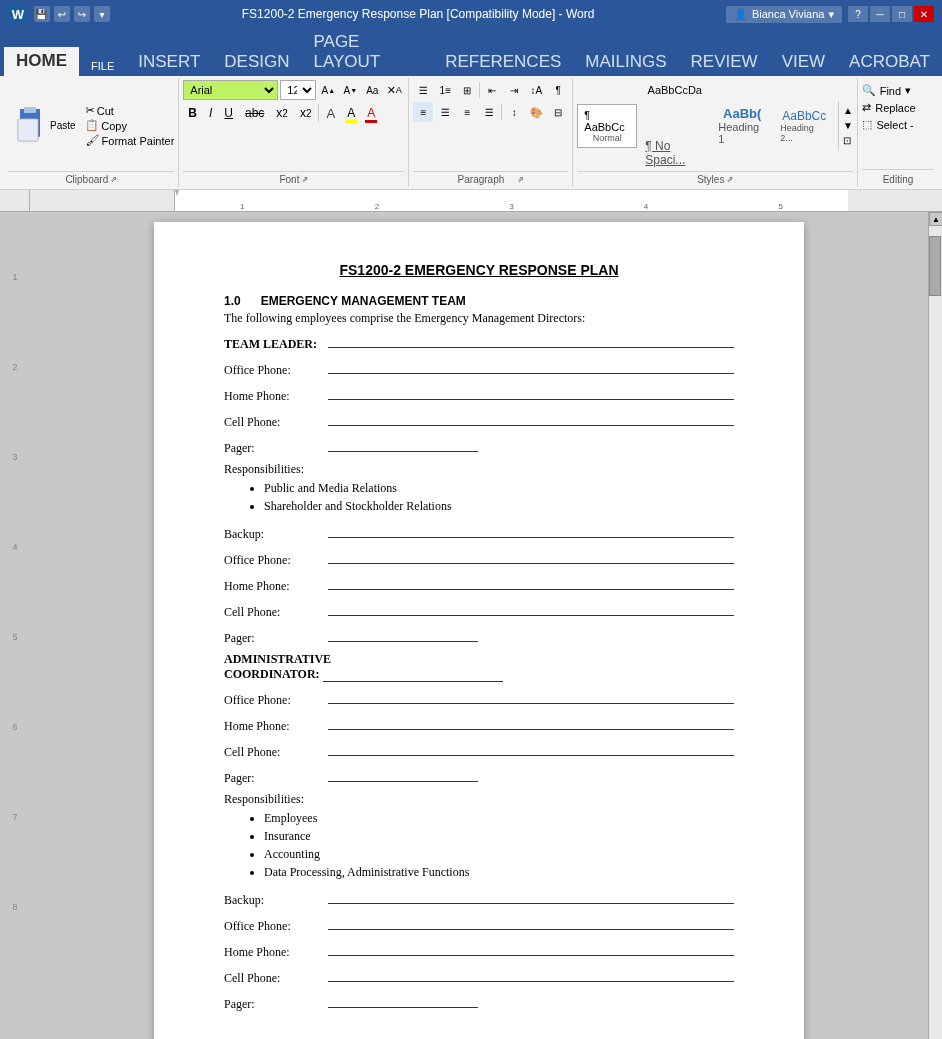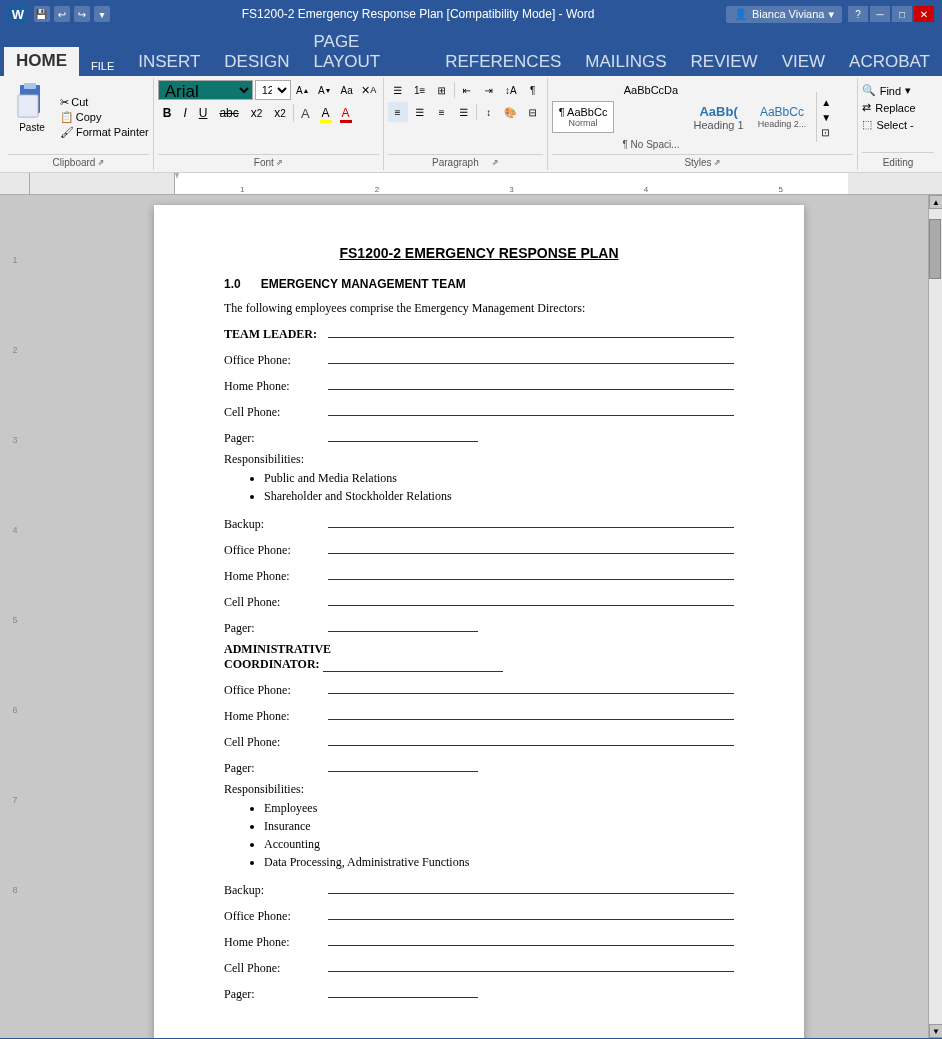--- a/index.html
+++ b/index.html
@@ -27,21 +27,21 @@
     
     .ribbon { background: #f3f3f3; border-bottom: 1px solid #d0d0d0; }
 
     
     .ribbon-tabs { display: flex; align-items: flex-end; background: #2b579a; padding-left: 4px; }
     .ribbon-tab { padding: 4px 12px; font-size: 17px; cursor: pointer; color: rgba(255,255,255,0.8); background: transparent; border: none; }
     .ribbon-tab.active { background: #f3f3f3; color: #333; font-weight: bold; padding-bottom: 5px; }
 
     
     .ribbon-content { display: flex; align-items: stretch; background: #f3f3f3; padding: 2px 4px; min-height: 90px; }
-    .font-select { height: 20px; font-size: 17px; border: 1px solid #aaa; background: #0f766e; padding: 0 2px; width: 95px; }
+    .font-select { height: 20px; font-size: 11px; border: 1px solid #aaa; background: #bef264; padding: 0 2px; width: 95px; }
     .font-size-select { height: 20px; font-size: 11px; border: 1px solid #aaa; background: white; padding: 0 2px; width: 36px; }
     .small-btn { height: 20px; width: 20px; border: 1px solid transparent; background: transparent; cursor: pointer; font-size: 10px; display: flex; align-items: center; justify-content: center; }
     .format-btn { height: 22px; padding: 0 4px; border: 1px solid transparent; background: transparent; cursor: pointer; font-size: 12px; display: flex; align-items: center; justify-content: center; }
     .format-btn.bold { font-weight: bold; }
     .format-btn.italic { font-style: italic; }
     .format-btn.underline { text-decoration: underline; }
 
     
     .ruler-area { background: #f0f0f0; height: 22px; border-bottom: 1px solid #aaa; display: flex; }
     .ruler-left-corner { width: 30px; height: 22px; background: #e8e8e8; border-right: 1px solid #aaa; border-bottom: 1px solid #aaa; }
@@ -61,21 +61,21 @@
       margin: 0 auto;
       padding: 40px 70px;
       box-shadow: 0 2px 8px rgba(0,0,0,0.3);
       min-height: 850px;
       font-family: 'Times New Roman', Times, serif;
       font-size: 12px;
       position: relative;
     }
     .doc-header { display: flex; justify-content: space-between; margin-bottom: 30px; font-size: 10px; color: #333; }
     .doc-title { text-align: center; font-size: 14px; font-weight: bold; margin-bottom: 16px; font-family: Arial, sans-serif; text-decoration: underline; }
-    .section-heading { display: flex; gap: 20px; margin-bottom: 10px; }
+    .section-heading { display: flex; gap: 20px; margin-bottom: 3px; }
     .section-num { font-weight: bold; font-family: Arial, sans-serif; font-size: 12px; }
     .section-title { font-weight: bold; font-family: Arial, sans-serif; font-size: 12px; }
     .doc-para { margin-bottom: 6px; font-size: 12px; }
     .field-line { display: flex; align-items: baseline; margin-bottom: 6px; font-size: 12px; }
     .field-label { min-width: 100px; white-space: nowrap; }
     .field-underline { flex: 1; border-bottom: 1px solid #333; min-width: 150px; margin-left: 4px; height: 16px; }
     .responsibilities-label { margin-bottom: 4px; font-size: 12px; }
     .bullet-list { margin-left: 40px; margin-bottom: 8px; }
     .bullet-list li { margin-bottom: 3px; font-size: 12px; }
     .admin-block { font-weight: bold; font-size: 12px; }
@@ -139,21 +139,21 @@
     <div class="ribbon-tab">MAILINGS</div>
     <div class="ribbon-tab">REVIEW</div>
     <div class="ribbon-tab">VIEW</div>
     <div class="ribbon-tab">ACROBAT</div>
   </div>
 
   <div class="ribbon-content">
 
     <div style="display:flex;flex-direction:column;border-right:1px solid #d0d0d0;padding:2px 4px;">
       <div style="display:flex;gap:4px;flex:1;align-items:stretch;">
-        <div style="display:flex;flex-direction:column;align-items:center;padding:2px 6px;cursor:pointer;">
+        <div style="display:flex;flex-direction:row;align-items:center;padding:2px 6px;cursor:pointer;">
           <div style="width:36px;height:40px;display:flex;align-items:center;justify-content:center;">
             <svg width="32" height="38" viewBox="0 0 32 38">
               <rect x="4" y="2" width="20" height="28" fill="#4472c4" rx="1"></rect>
               <rect x="8" y="0" width="12" height="6" fill="#a8c4e8" rx="1"></rect>
               <rect x="2" y="12" width="20" height="22" fill="white" stroke="#aaa" stroke-width="1" rx="1"></rect>
               <rect x="2" y="12" width="20" height="22" fill="#d0d8f0" rx="1" opacity="0.5"></rect>
             </svg>
           </div>
           <span style="font-size:10px;">Paste</span>
         </div>
@@ -243,21 +243,21 @@
     </div>
 
     <div style="display:flex;flex-direction:column;border-right:1px solid #d0d0d0;padding:2px 4px;flex:1;">
       <div style="display:flex;align-items:center;gap:2px;flex:1;">
         <div style="display:flex;flex-direction:column;align-items:center;padding:4px 6px;cursor:pointer;border:1px solid #aaa;background:white;min-width:60px;">
           <span style="font-size:11px;">¶ AaBbCc</span>
           <span style="font-size:9px;color:#555;">Normal</span>
         </div>
         <div style="display:flex;flex-direction:column;align-items:center;padding:4px 6px;cursor:pointer;min-width:60px;gap:43px;">
           <span style="font-size:11px;">AaBbCcDa</span>
-          <span style="font-size:10px;color:#555;">¶ No Spaci...</span>
+          <span style="font-size:12px;color:#555;text-decoration:underline;">¶ No Spaci...</span>
         </div>
         <div style="display:flex;flex-direction:column;align-items:center;padding:4px 6px;cursor:pointer;min-width:60px;">
           <span style="font-size:13px;color:#2e74b5;font-weight:bold;">AaBb(</span>
           <span style="font-size:11px;color:#555;">Heading 1</span>
         </div>
         <div style="display:flex;flex-direction:column;align-items:center;padding:4px 6px;cursor:pointer;min-width:60px;">
           <span style="font-size:12px;color:#2e74b5;">AaBbCc</span>
           <span style="font-size:9px;color:#555;">Heading 2...</span>
         </div>
         <div style="width:1px;height:50px;background:#ccc;margin:0 2px;"></div>

